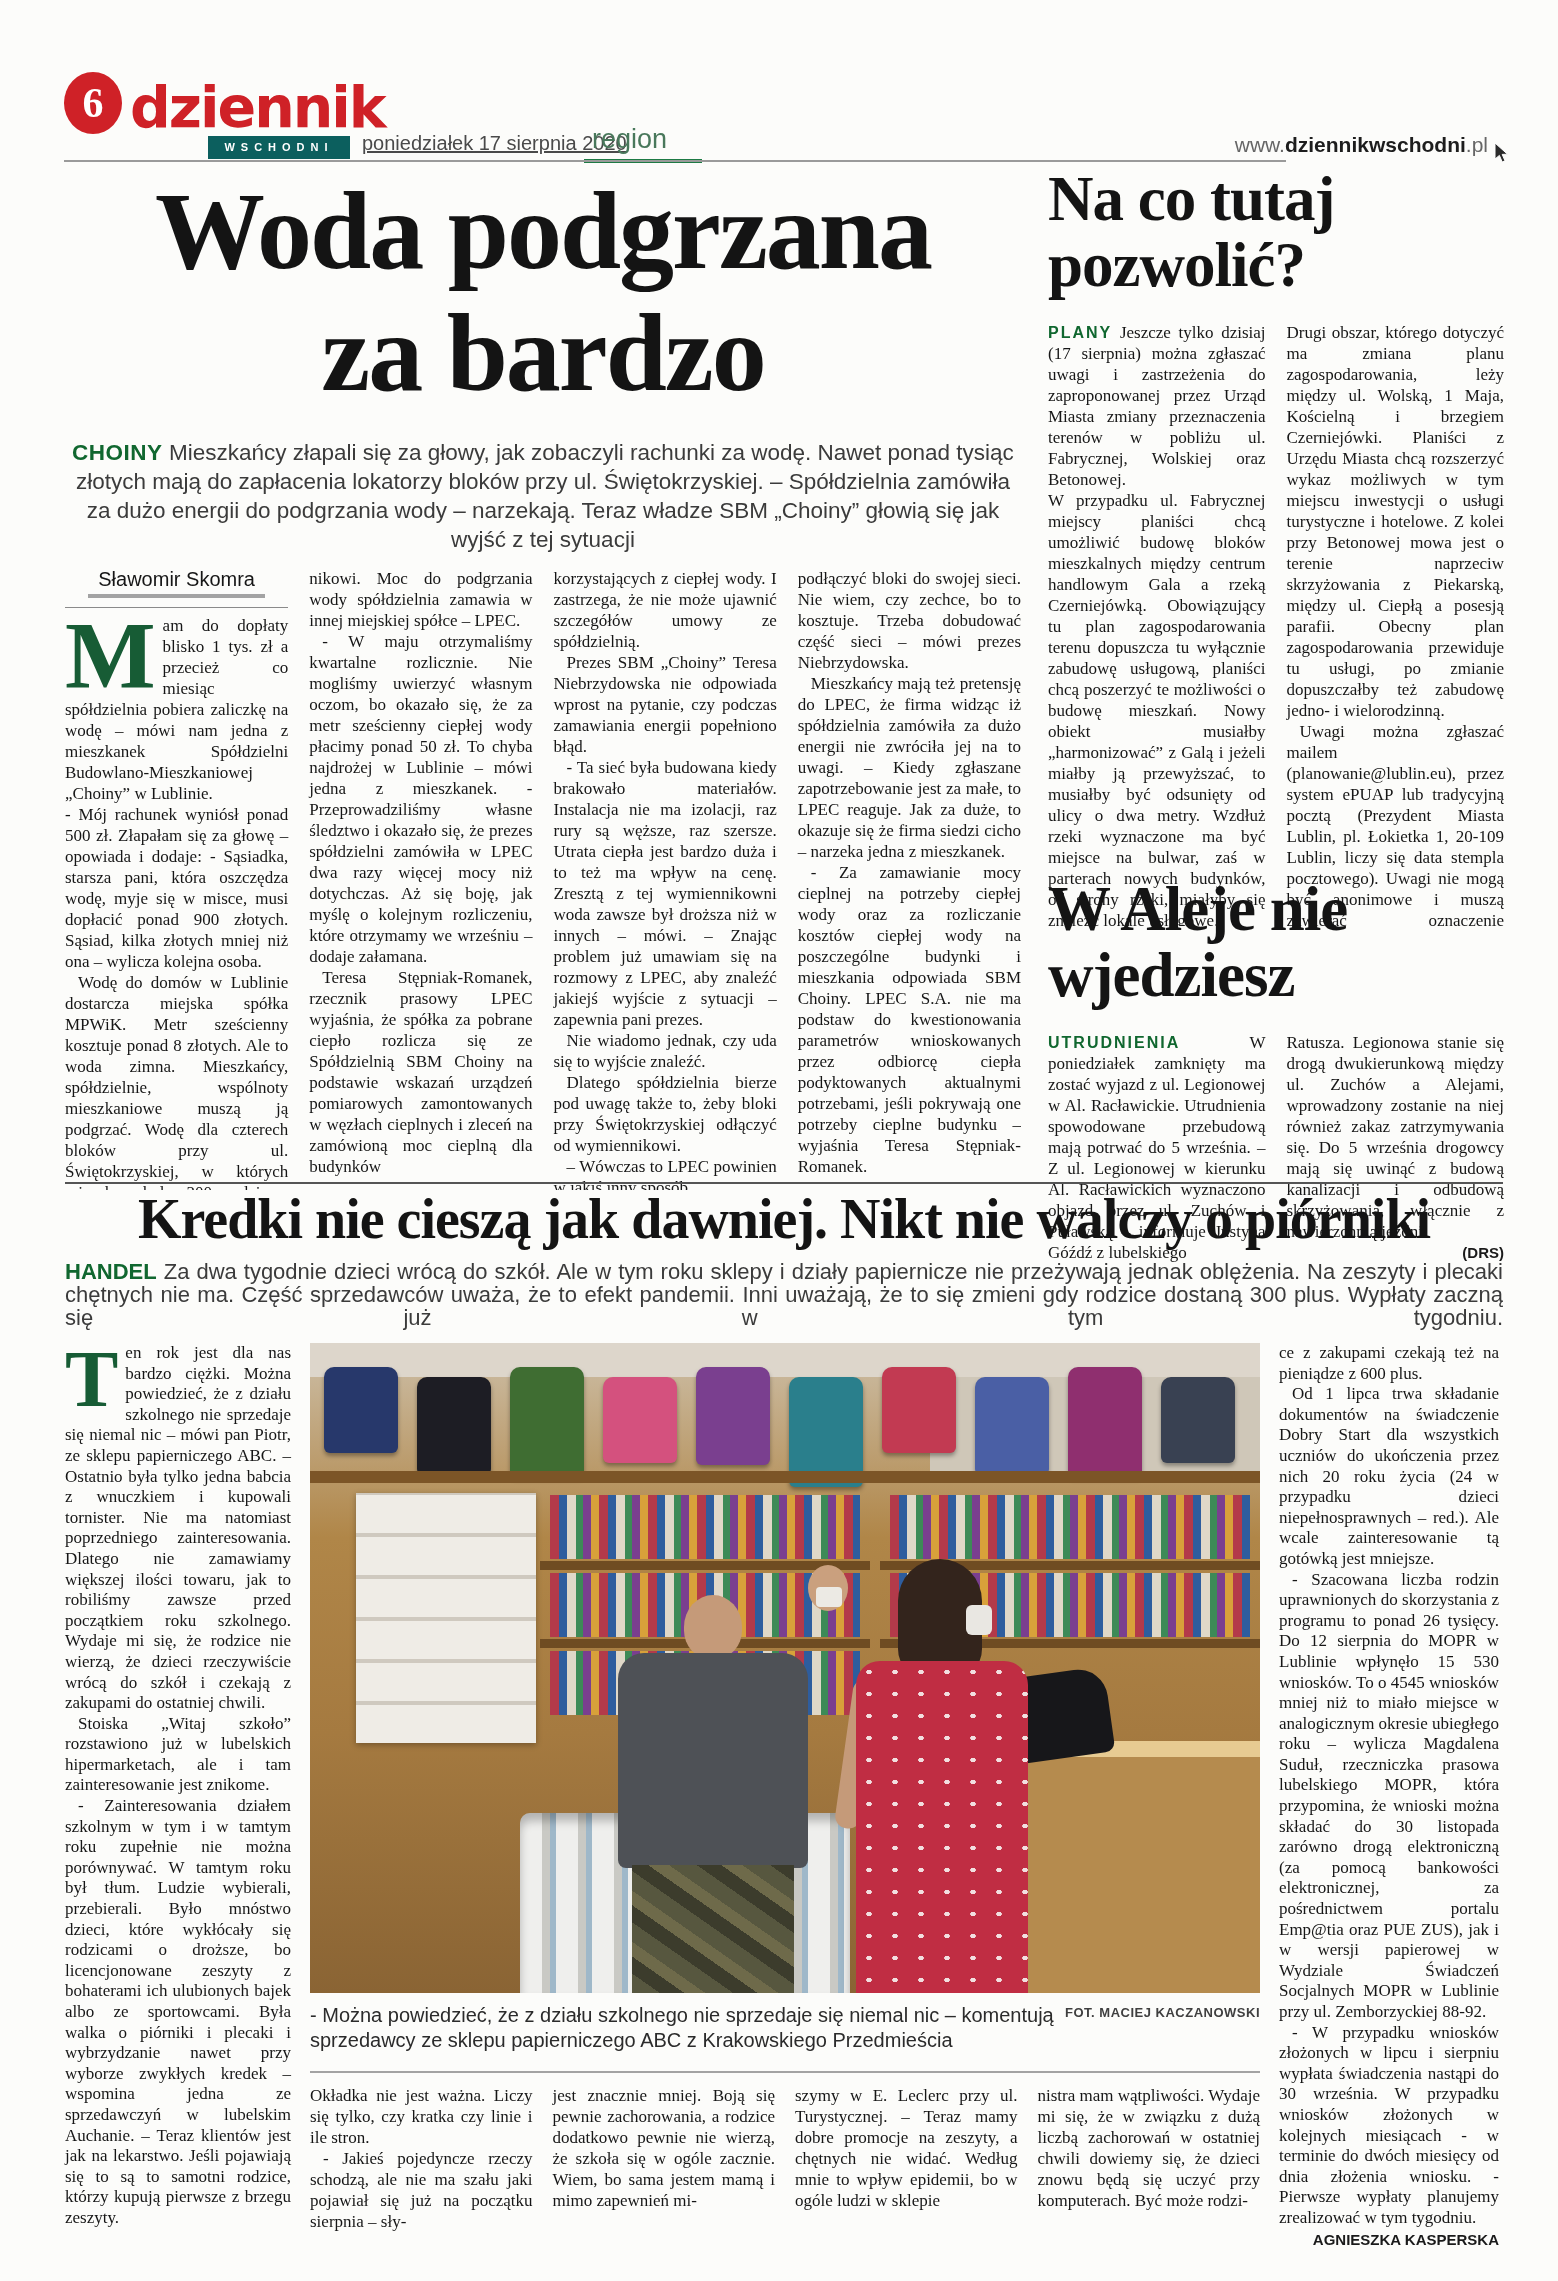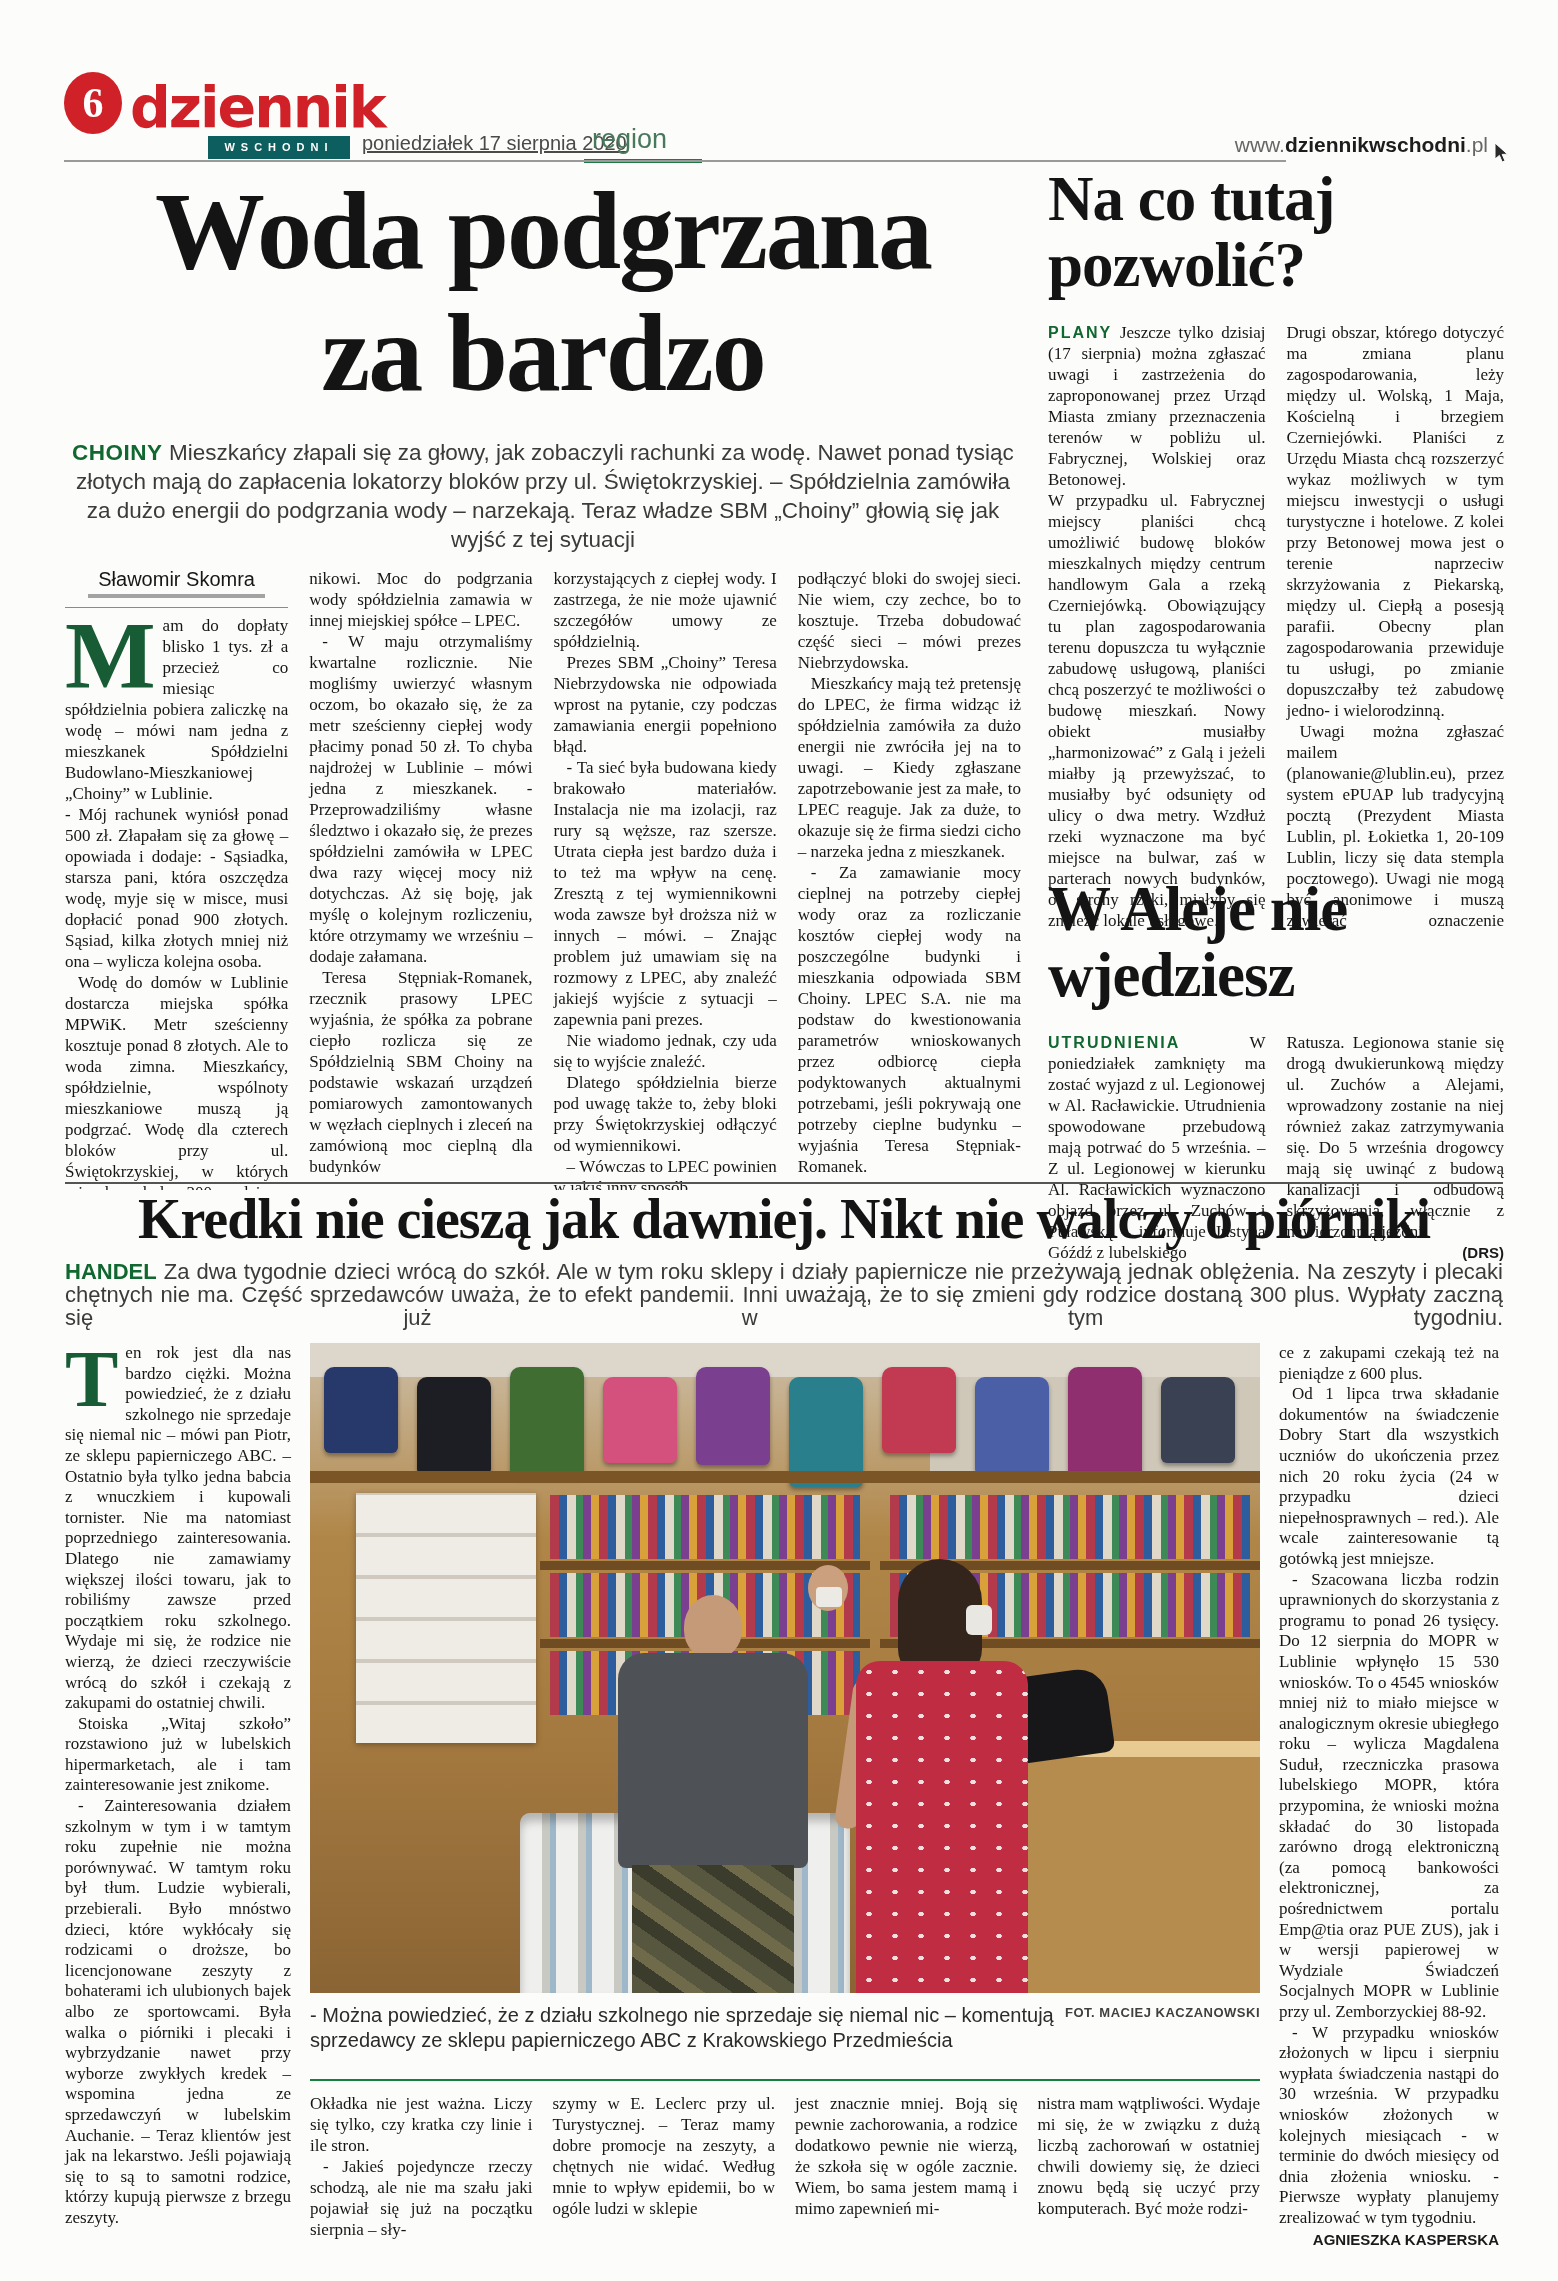--- a/index.html
+++ b/index.html
@@ -81,21 +81,21 @@
   .woman .mask{position:absolute;left:116px;top:46px;width:26px;height:30px;border-radius:6px;background:#e9e7e2;}
   .woman .dress{position:absolute;left:6px;top:102px;width:172px;height:332px;border-radius:24px 24px 0 0;
        background:#c02d43;background-image:radial-gradient(#f2dfe0 2.5px,transparent 3px);background-size:26px 22px;}
   .woman .arm{position:absolute;left:-6px;top:120px;width:26px;height:150px;border-radius:12px;background:#c59a79;transform:rotate(8deg);}
   .clerk-head{position:absolute;left:498px;top:222px;width:40px;height:46px;border-radius:50%;background:#caa07e;}
   .clerk-mask{position:absolute;left:506px;top:244px;width:26px;height:20px;background:#eceae4;border-radius:4px;}
   .bag{position:absolute;right:150px;top:330px;width:110px;height:86px;border-radius:12px 30px 10px 10px;background:#17171a;transform:rotate(-8deg);}
   .ph-pegboard{position:absolute;right:0;top:34px;width:330px;height:94px;background:#cfc7b8;}
   
   .caption{position:relative;margin-top:10px;font:20px/25px "Liberation Sans",sans-serif;color:#2b2b2b;
-           padding-bottom:24px;border-bottom:2px solid #15803d;min-height:52px;}
+           padding-bottom:16px;border-bottom:2px solid #a3a3a3;min-height:52px;}
   .caption .ctext{display:block;width:840px;}
   .credit{position:absolute;right:0;top:2px;font:bold 13px "Liberation Sans",sans-serif;color:#3f3f3f;letter-spacing:.5px;}
   .kbrow{display:flex;gap:20px;margin-top:12px;font-size:17px;line-height:20.6px;text-align:justify;}
   .kbrow .bcol p:first-child{text-indent:0;}
 </style>
 </head>
 <body>
 
 <div class="page">
 
@@ -259,26 +259,26 @@
         </div>
         <div class="kbrow">
           <div class="bcol" style="flex:1;">
               <div>
                 <p>Okładka nie jest ważna. Liczy się tylko, czy kratka czy linie i ile stron.</p>
                 <p>- Jakieś pojedyncze rzeczy schodzą, ale nie ma szału jaki pojawiał się już na początku sierpnia – sły-</p>
               </div>
             </div>
           <div class="bcol" style="flex:1;">
               <div>
-                <p>szymy w E. Leclerc przy ul. Turystycznej. – Teraz mamy dobre promocje na zeszyty, a chętnych nie widać. Według mnie to wpływ epidemii, bo w ogóle ludzi w sklepie</p>
+                <p>jest znacznie mniej. Boją się pewnie zachorowania, a rodzice dodatkowo pewnie nie wierzą, że szkoła się w ogóle zacznie. Wiem, bo sama jestem mamą i mimo zapewnień mi-</p>
               </div>
             </div>
           <div class="bcol" style="flex:1;">
               <div>
-                <p>jest znacznie mniej. Boją się pewnie zachorowania, a rodzice dodatkowo pewnie nie wierzą, że szkoła się w ogóle zacznie. Wiem, bo sama jestem mamą i mimo zapewnień mi-</p>
+                <p>szymy w E. Leclerc przy ul. Turystycznej. – Teraz mamy dobre promocje na zeszyty, a chętnych nie widać. Według mnie to wpływ epidemii, bo w ogóle ludzi w sklepie</p>
               </div>
             </div>
           <div class="bcol" style="flex:1;">
               <div>
                 <p>nistra mam wątpliwości. Wydaje mi się, że w związku z dużą liczbą zachorowań w ostatniej chwili dowiemy się, że dzieci znowu będą się uczyć przy komputerach. Być może rodzi-</p>
               </div>
             </div>
         </div>
       </div>
 

